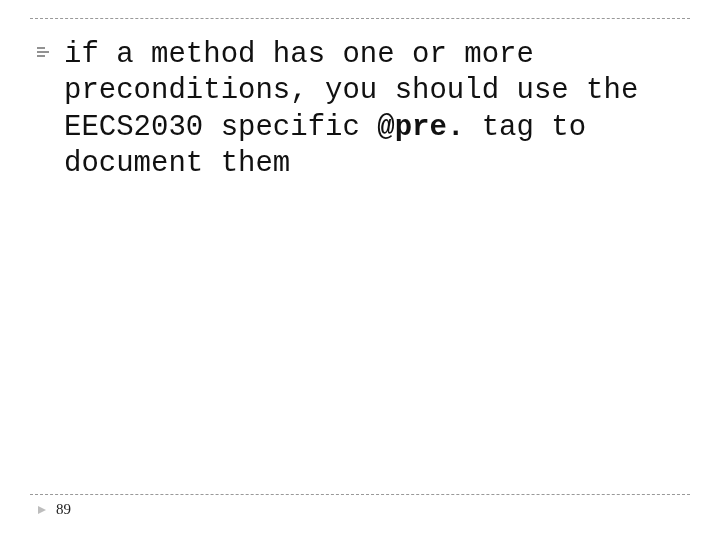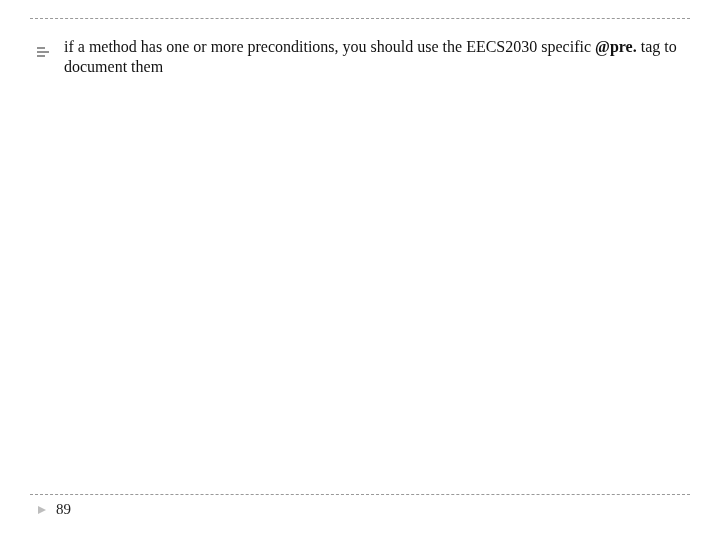--- a/index.html
+++ b/index.html
@@ -3,21 +3,21 @@
 <meta charset="utf-8">
 <style>
   * { margin: 0; padding: 0; box-sizing: border-box; }
   html, body { width: 720px; height: 540px; background: #fff; font-family: Georgia, 'Times New Roman', serif; color: #111; }
   .slide { position: relative; width: 720px; height: 540px; padding: 18px 30px 20px 30px; }
   .title { font-size: 34px; font-weight: 400; letter-spacing: 0.2px; margin-bottom: 8px; font-family: Calibri, 'Trebuchet MS', Arial, sans-serif; }
   .title-rule { border: none; border-top: 1px dashed #999; margin-bottom: 18px; }
   .body { display: flex; align-items: flex-start; gap: 14px; padding-left: 6px; }
   .bullet-icon { flex: 0 0 auto; margin-top: 9px; }
   .bullet-icon svg { display: block; }
-  .body-text { font-size: 16px; line-height: 1.25; font-family: Liberation Serif, serif; }
+  .body-text { font-size: 29px; line-height: 1.25; font-family: Liberation Mono, monospace; }
   .body-text .bold { font-weight: 700; }
   .footer { position: absolute; left: 30px; right: 30px; bottom: 22px; }
   .footer-rule { border: none; border-top: 1px dashed #999; margin-bottom: 6px; }
   .footer-row { display: flex; align-items: center; gap: 8px; padding-left: 6px; }
   .footer-icon svg { display: block; }
   .page-num { font-size: 15px; font-family: Georgia, 'Times New Roman', serif; color: #222; }
 </style>
 </head>
 <body>
 

